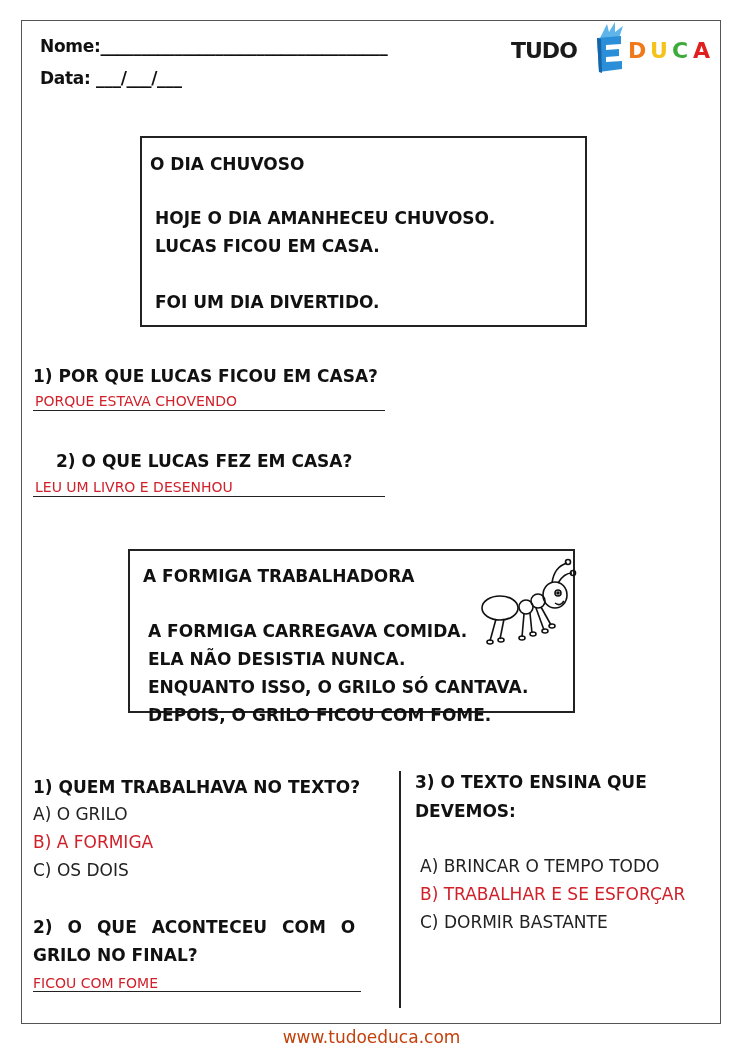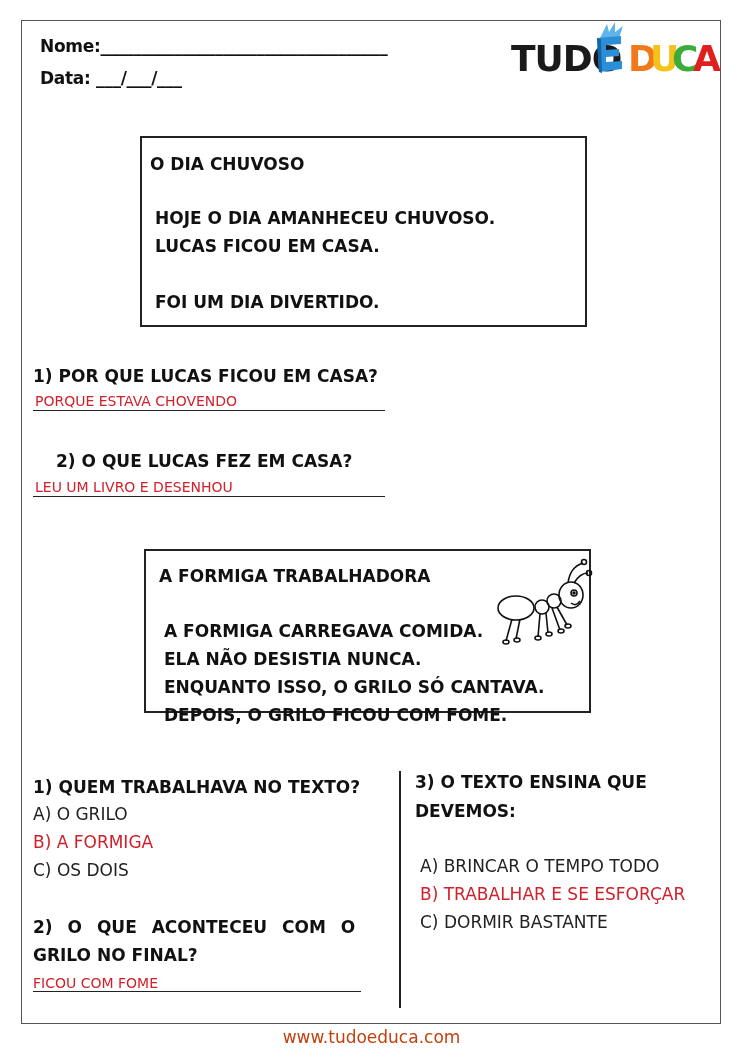--- a/index.html
+++ b/index.html
@@ -3,21 +3,21 @@
 <meta charset="utf-8">
 <style>
   html, body { margin: 0; padding: 0; background: #ffffff; }
   body { width: 743px; height: 1050px; position: relative; overflow: hidden;
          font-family: "DejaVu Sans", "Liberation Sans", sans-serif; color: #111; }
   .frame { position: absolute; left: 21px; top: 20px; width: 700px; height: 1004px;
            border: 1px solid #555; box-sizing: border-box; }
   .abs { position: absolute; white-space: nowrap; }
   .hdr { font-weight: bold; font-size: 17px; letter-spacing: -0.3px; }
   .logo { position: absolute; left: 511px; top: 28px; height: 50px; width: 206px; }
-  .logo span { font-family: "DejaVu Sans", sans-serif; font-weight: bold; font-size: 36px;
+  .logo span { font-family: "DejaVu Sans", sans-serif; font-weight: bold; font-size: 22px;
                letter-spacing: -1px; position: absolute; top: 10px; }
   .box { position: absolute; border: 2px solid #222; box-sizing: border-box; background: #fff; }
   .box .title { position: absolute; font-weight: bold; font-size: 17px; white-space: nowrap; }
   .box .line { position: absolute; font-weight: bold; font-size: 17px; white-space: nowrap; }
   .q { position: absolute; font-weight: bold; font-size: 17px; white-space: nowrap; }
   .ans { position: absolute; font-size: 14px; color: #d0202a; white-space: nowrap; }
   .rule { position: absolute; border-bottom: 1.5px solid #222; }
   .opt { position: absolute; font-size: 17px; white-space: nowrap; color: #222; }
   .opt.correct { color: #d0202a; }
   .divider { position: absolute; left: 399px; top: 771px; width: 2px; height: 237px; background: #222; }
@@ -52,21 +52,21 @@
 </div>
 
 <div class="q" style="left:33px; top:366px;">1) POR QUE LUCAS FICOU EM CASA?</div>
 <div class="ans" style="left:35px; top:393px;">PORQUE ESTAVA CHOVENDO</div>
 <div class="rule" style="left:33px; top:410px; width:352px;"></div>
 
 <div class="q" style="left:16px; top:451px;margin-left:40px;">2) O QUE LUCAS FEZ EM CASA?</div>
 <div class="ans" style="left:35px; top:479px;">LEU UM LIVRO E DESENHOU</div>
 <div class="rule" style="left:33px; top:496px; width:352px;"></div>
 
-<div class="box" style="left:144px; top:549px; width:447px; height:164px;">
+<div class="box" style="left:128px; top:549px; width:447px; height:164px;">
   <div class="title" style="left:13px; top:15px;">A FORMIGA TRABALHADORA</div>
   <div class="line" style="left:18px; top:70px;">A FORMIGA CARREGAVA COMIDA.</div>
   <div class="line" style="left:18px; top:98px;">ELA NÃO DESISTIA NUNCA.</div>
   <div class="line" style="left:18px; top:126px;">ENQUANTO ISSO, O GRILO SÓ CANTAVA.</div>
   <div class="line" style="left:18px; top:154px;">DEPOIS, O GRILO FICOU COM FOME.</div>
   <svg style="position:absolute; left:342px; top:4px;" width="105" height="90" viewBox="0 0 105 90">
     <g fill="none" stroke="#111" stroke-width="1.6">
       <ellipse cx="28" cy="53" rx="18" ry="12"></ellipse>
       <circle cx="54" cy="52" r="7"></circle>
       <circle cx="66" cy="46" r="7"></circle>

